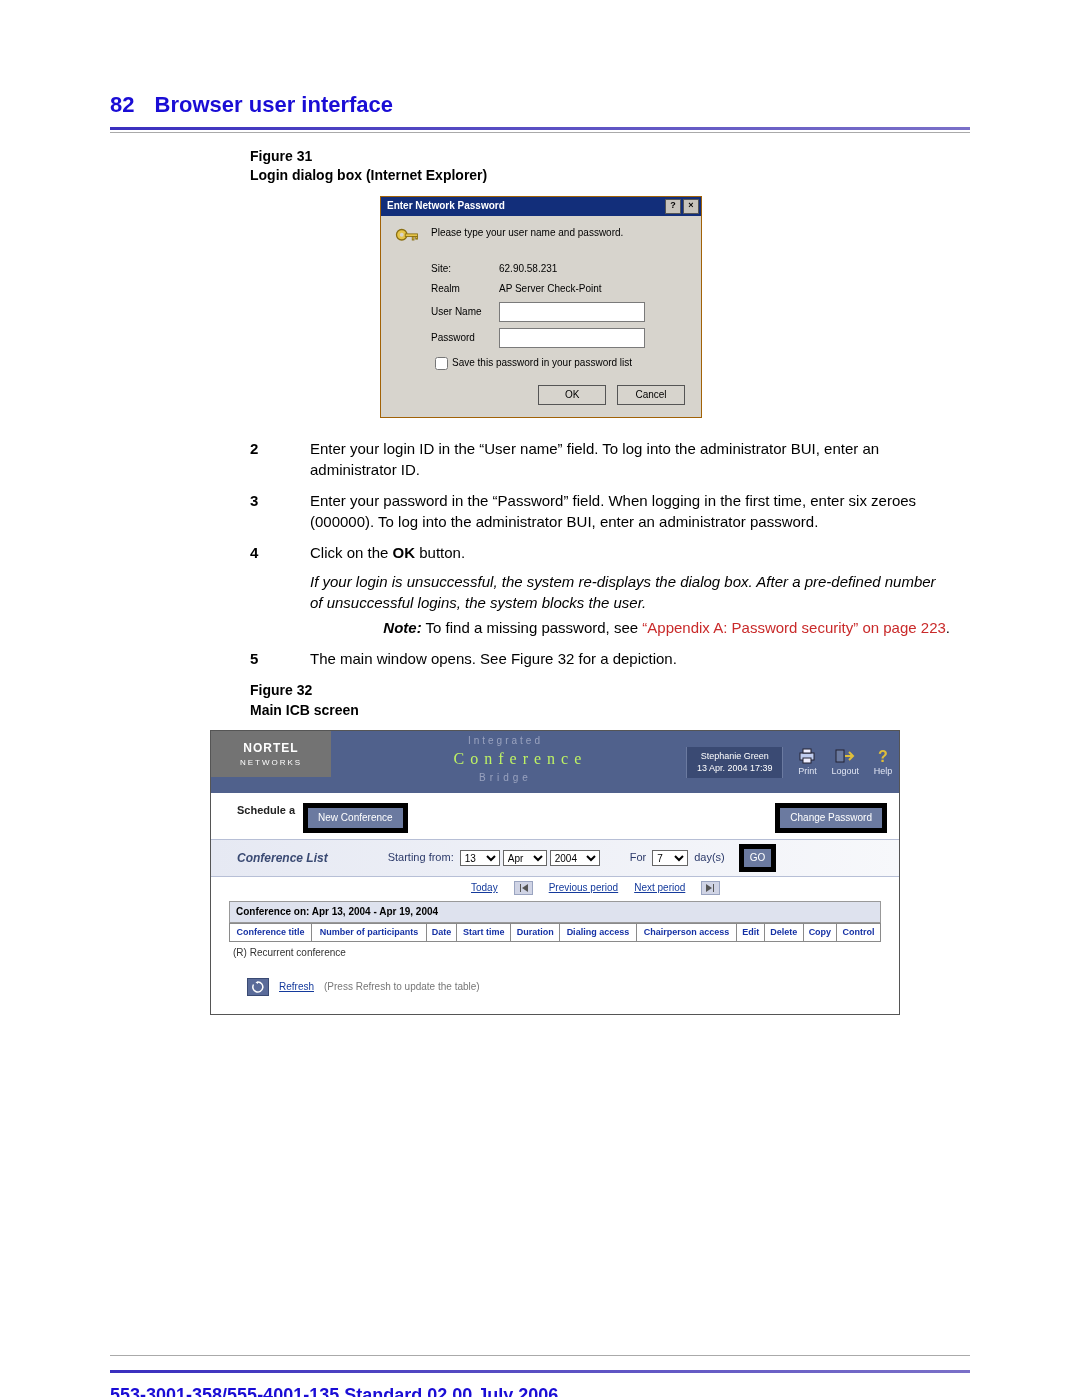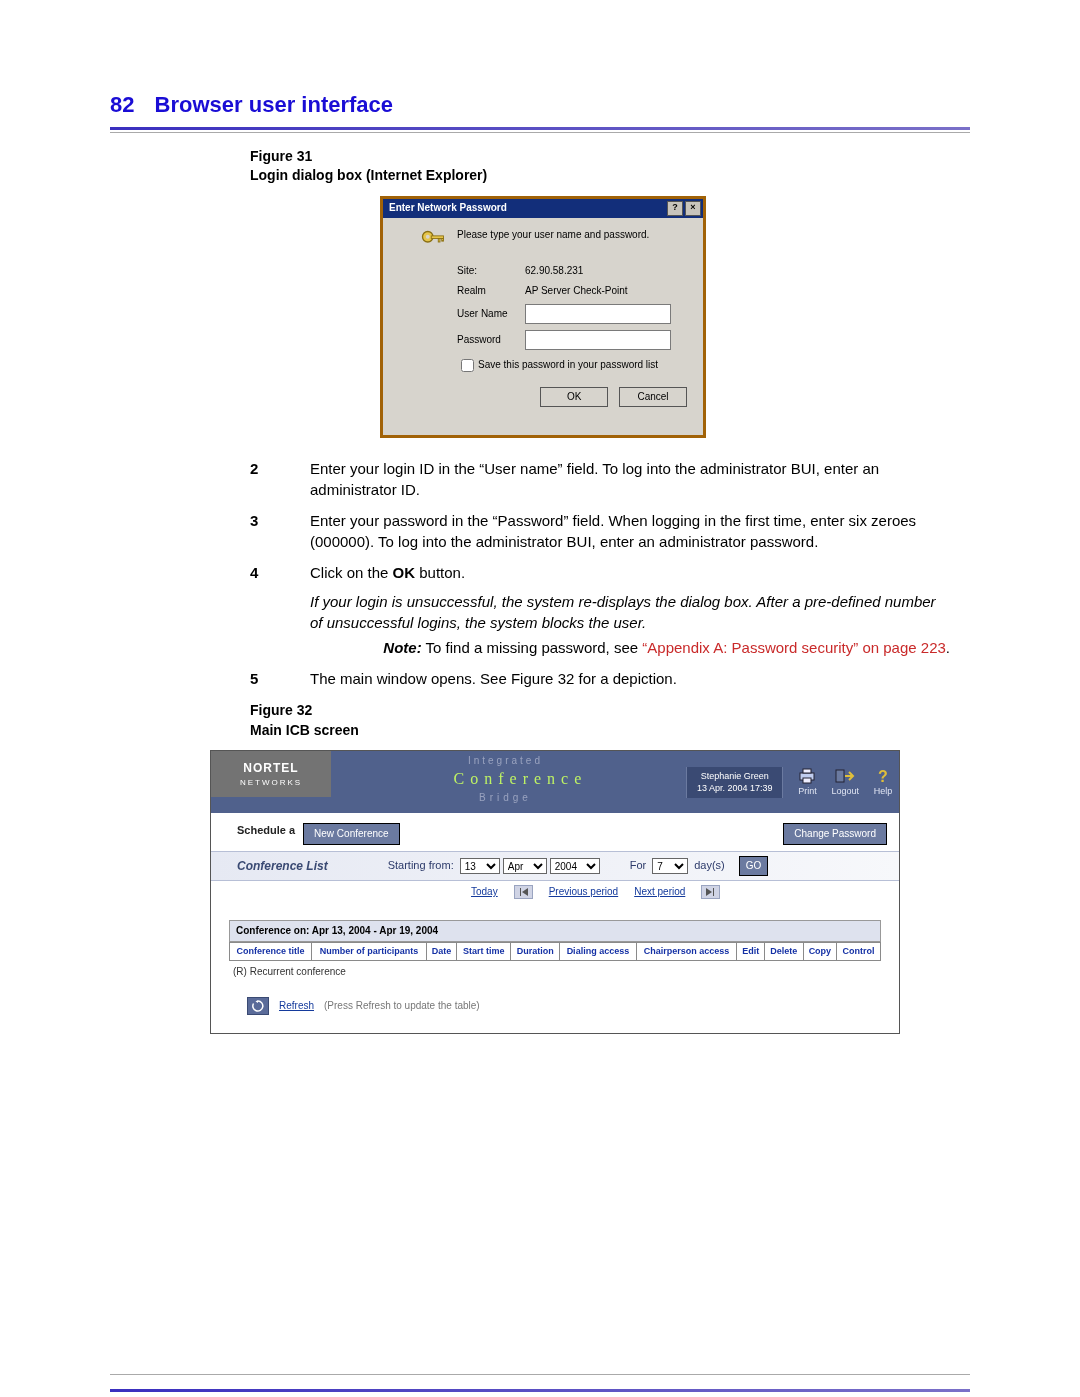--- a/index.html
+++ b/index.html
@@ -25,21 +25,21 @@
 }
 .header-line .pagenum { margin-right: 14px; }
 .hr1 { height: 3px; background: linear-gradient(to right,#3a2fbf,#7a70c8); margin: 0 0 2px 0; }
 .hr2 { height: 1px; background: #aaa; margin-bottom: 14px; }
 .body-indent { margin-left: 140px; margin-right: 20px; }
 .fig-caption { font-weight: bold; font-size: 14px; margin-bottom: 10px; }
 .dialog-wrap { margin: 10px 0 20px 130px; }
 
 .dialog {
   width: 320px;
-  border: 3px solid #a16207;
+  border: 1px solid #a16207;
   background: #d7d4cd;
   font-family: Tahoma, Arial, sans-serif;
   font-size: 10px;
 }
 .dialog .titlebar {
   background: #122e7a;
   color: #fff;
   font-size: 10px;
   font-weight: bold;
   display: flex;
@@ -50,21 +50,21 @@
 .dialog .tb-btns { display: flex; gap: 2px; }
 .dialog .tb-btn {
   width: 14px; height: 13px;
   background: #c8c4bc;
   border: 1px solid #555;
   font-size: 9px;
   line-height: 11px;
   text-align: center;
   color: #000;
 }
-.dialog .content { padding: 10px 12px 28px 12px; margin-left: 24px; }
+.dialog .content { padding: 10px 12px 12px 12px; }
 .dialog .intro-row { display: flex; align-items: flex-start; margin-bottom: 8px; }
 .dialog .key-icon {
   width: 28px; height: 28px; flex-shrink: 0; margin-right: 10px;
 }
 .dialog .lbl { display: inline-block; width: 68px; font-size: 10px; }
 .dialog .val { font-size: 10px; }
 .dialog .row { margin-bottom: 6px; padding-left: 38px; }
 .dialog .row-input { display: flex; align-items: center; }
 .dialog .row-input input[type="text"], .dialog .row-input input[type="password"] {
   border: 1px solid #7a7a7a; background: #fff; height: 16px; width: 140px; font-size: 10px;
@@ -96,34 +96,34 @@
 .icb-tc-mid { font-size:16px; letter-spacing:6px; font-family: serif; color:#bef264;margin-left:30px; }
 .icb-tc-lower { font-size:10px; letter-spacing:4px; opacity:.6; }
 .icb-top-right { display:flex; align-items:center; padding: 8px 6px; gap: 14px; text-align: center; }
 .icb-user-box { background: #3a4a73; color:#fff; font-size:9px; padding: 3px 10px; border-left:1px solid #6b7aa0; border-right:1px solid #6b7aa0; }
 .icb-action { display:flex; flex-direction:column; align-items:center; color:#dfe4f2; font-size:9px; }
 .icb-action .ic { width:20px; height:18px; display:flex; align-items:center; justify-content:center; }
 .icb-action svg { display:block; }
 .icb-row2 { display:flex; align-items:flex-start; background:#fff; padding: 10px 12px 6px 26px; color:#222; font-size:11px; }
 .icb-btn {
   background: #6b7aa0; color:#fff; font-size:10px; padding: 3px 10px;
-  border: 1px solid #000000; display:inline-block;
+  border: 5px solid #000000; display:inline-block;
 }
 .icb-spacer { flex:1; }
 .icb-row3 { background: linear-gradient(to right,#e6e9f3,#f7f8fb); padding: 4px 10px 4px 26px; border-top:1px solid #b7bfd6; border-bottom:1px solid #b7bfd6; display:flex; align-items:center; font-size:11px; color:#2c3a6a; }
 .icb-row3 .sect-title { font-weight:bold; font-style:italic; color:#3a4a73; font-size:12px; margin-right: 20px; }
 .icb-sel { border:1px solid #666; background:#fff; font-size:10px; height:16px; }
 .icb-row4 { padding: 4px 10px 6px 260px; display:flex; align-items:center; gap: 16px; font-size:10px; }
 .icb-link { text-decoration: underline; color: #143a9c; }
 .tri { display:inline-block; width:0;height:0; border-top:4px solid transparent; border-bottom:4px solid transparent; }
 .tri-l { border-right:6px solid #555; }
 .tri-r { border-left:6px solid #555; }
 .tri-box { background:#d0d4e5; padding:2px 4px; border:1px solid #9aa4c0; display:inline-flex; align-items:center; }
 .tri-box .bar { width:1px; height:8px; background:#555; margin: 0 1px; }
-.icb-sub-wrap { padding: 0 18px 14px 18px; margin-top: 15px; }
+.icb-sub-wrap { padding: 0 18px 14px 18px; }
 .icb-sub-title { background:#dee2ee; font-weight:bold; font-size:10px; padding: 3px 6px; border:1px solid #999; }
 .icb-table { width: 100%; border-collapse: collapse; font-size:9px; }
 .icb-table th { background: #fff; color:#1531a5; border:1px solid #8a8a8a; padding: 2px 4px; text-align:center; font-weight:bold; }
 .icb-footnote { font-size:10px; color:#333; padding: 4px 0 0 4px; }
 .icb-refresh-row { display:flex; align-items:center; gap: 10px; padding: 18px 0 4px 18px; font-size:10px; color:#444; }
 .icb-refresh-btn { background:#5a6b99; width:20px; height:16px; border:1px solid #3a4a73; display:inline-flex; align-items:center; justify-content:center; color:#fff; }
 
 .bottom-hr { margin-top: 340px; }
 .footer-line { color: #1a0dd5; font-size: 18px; font-weight: bold; margin-top: 10px; }
 </style>

